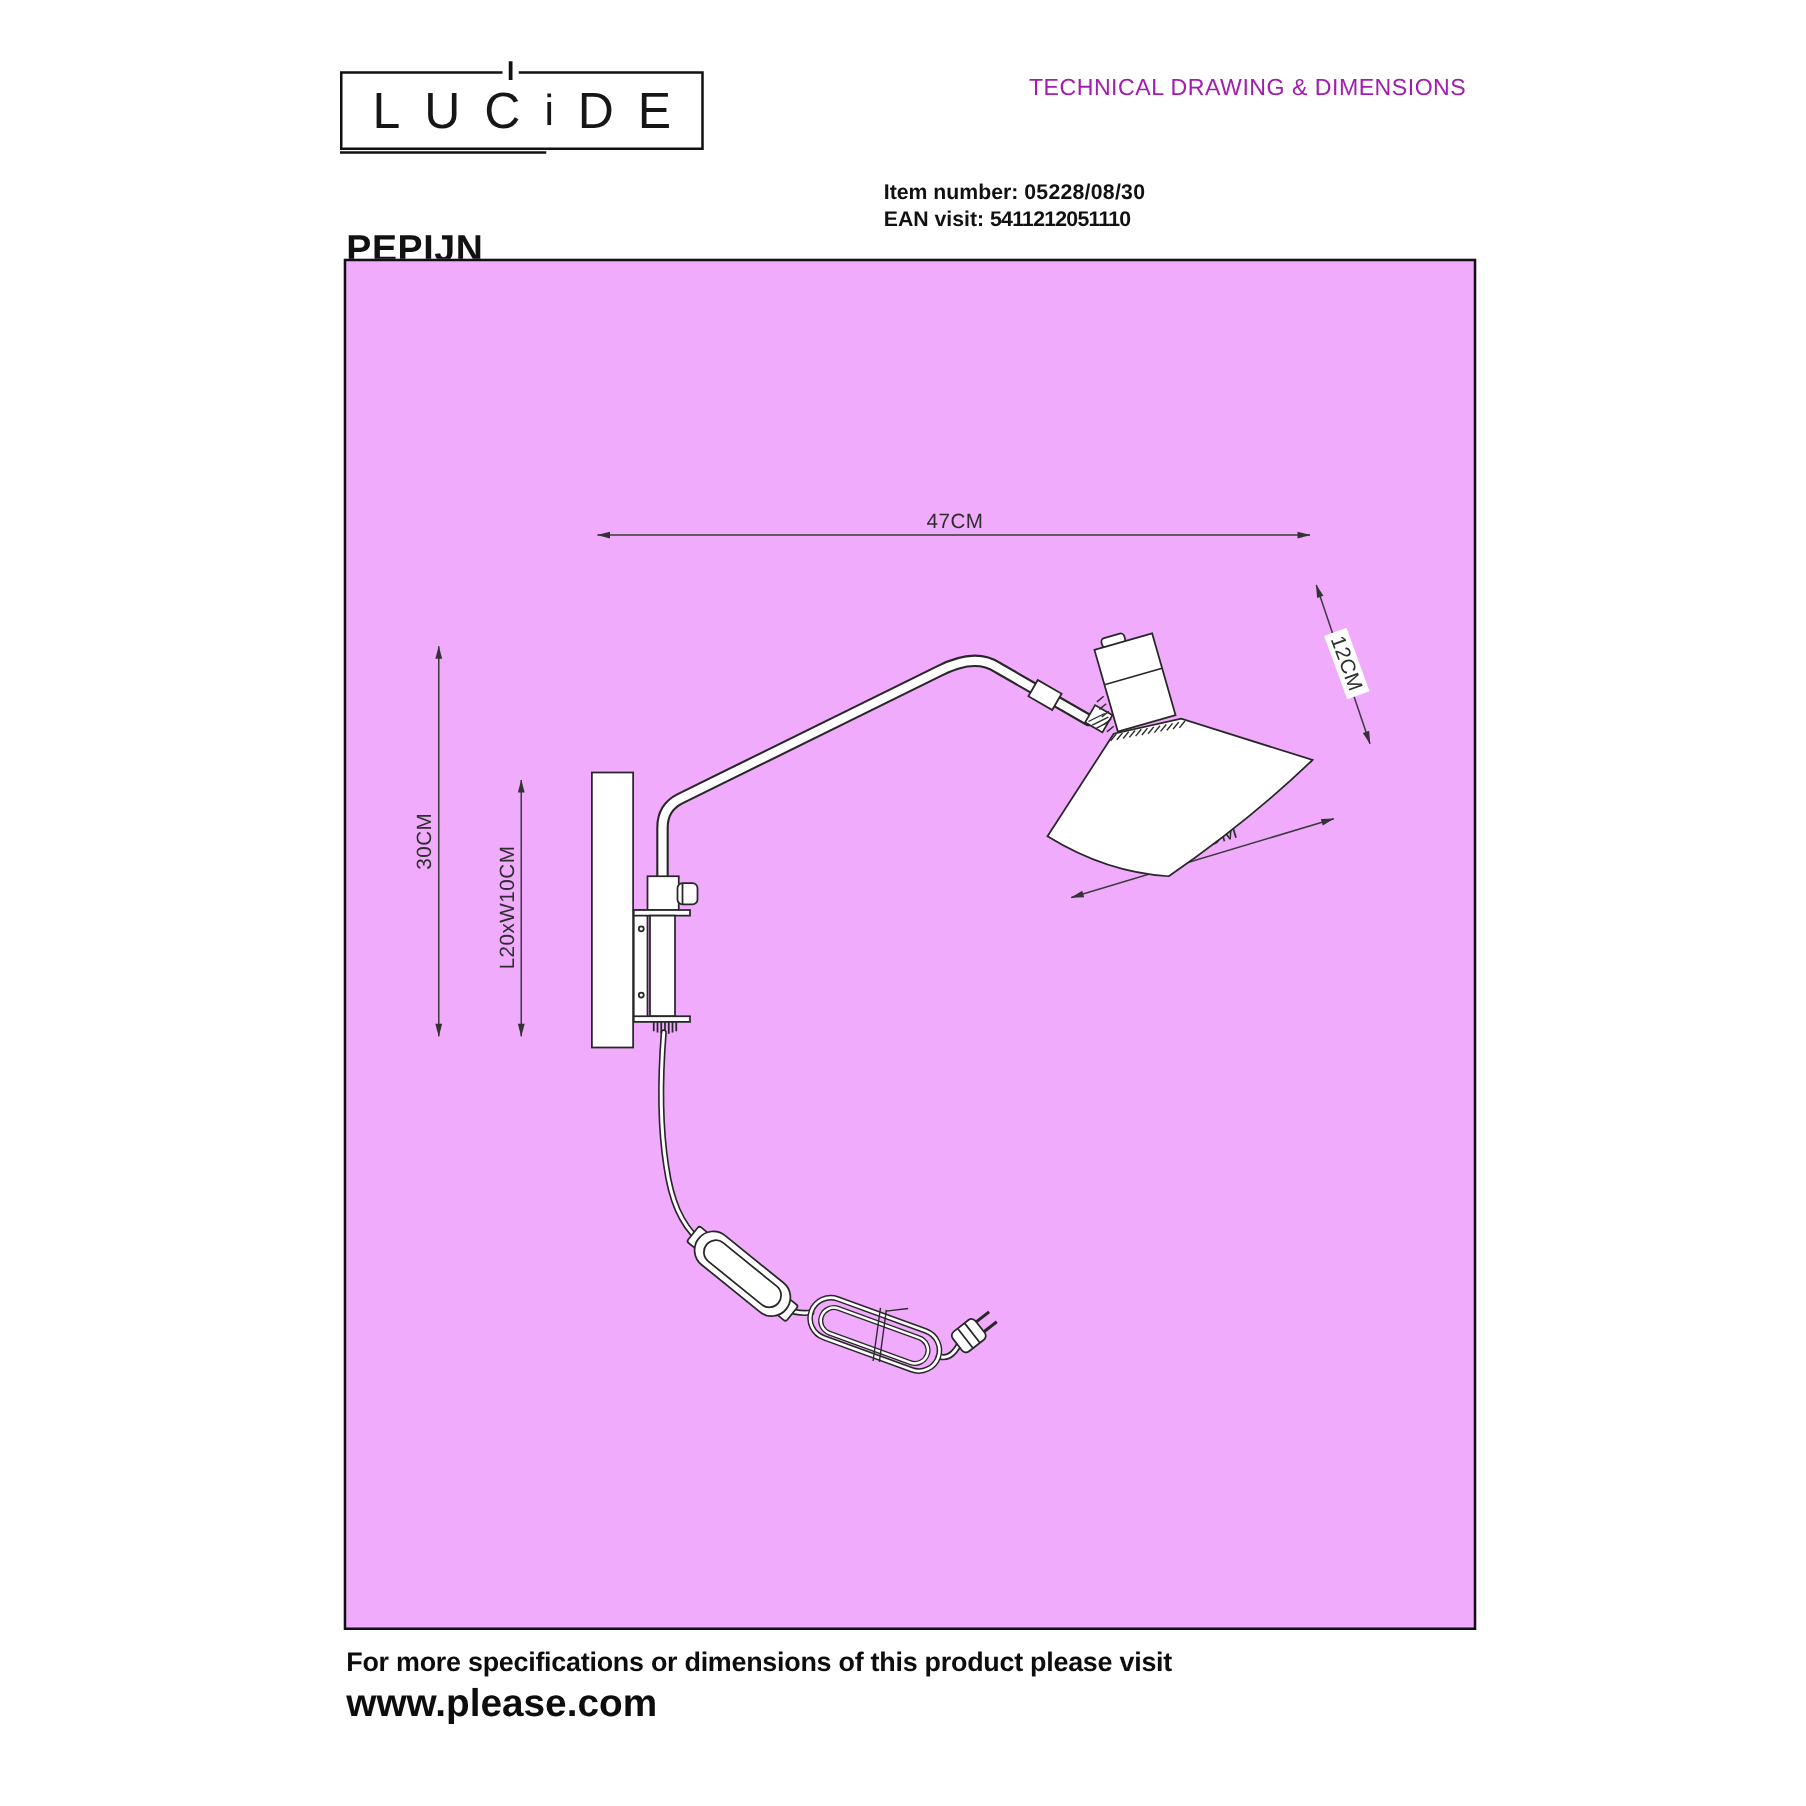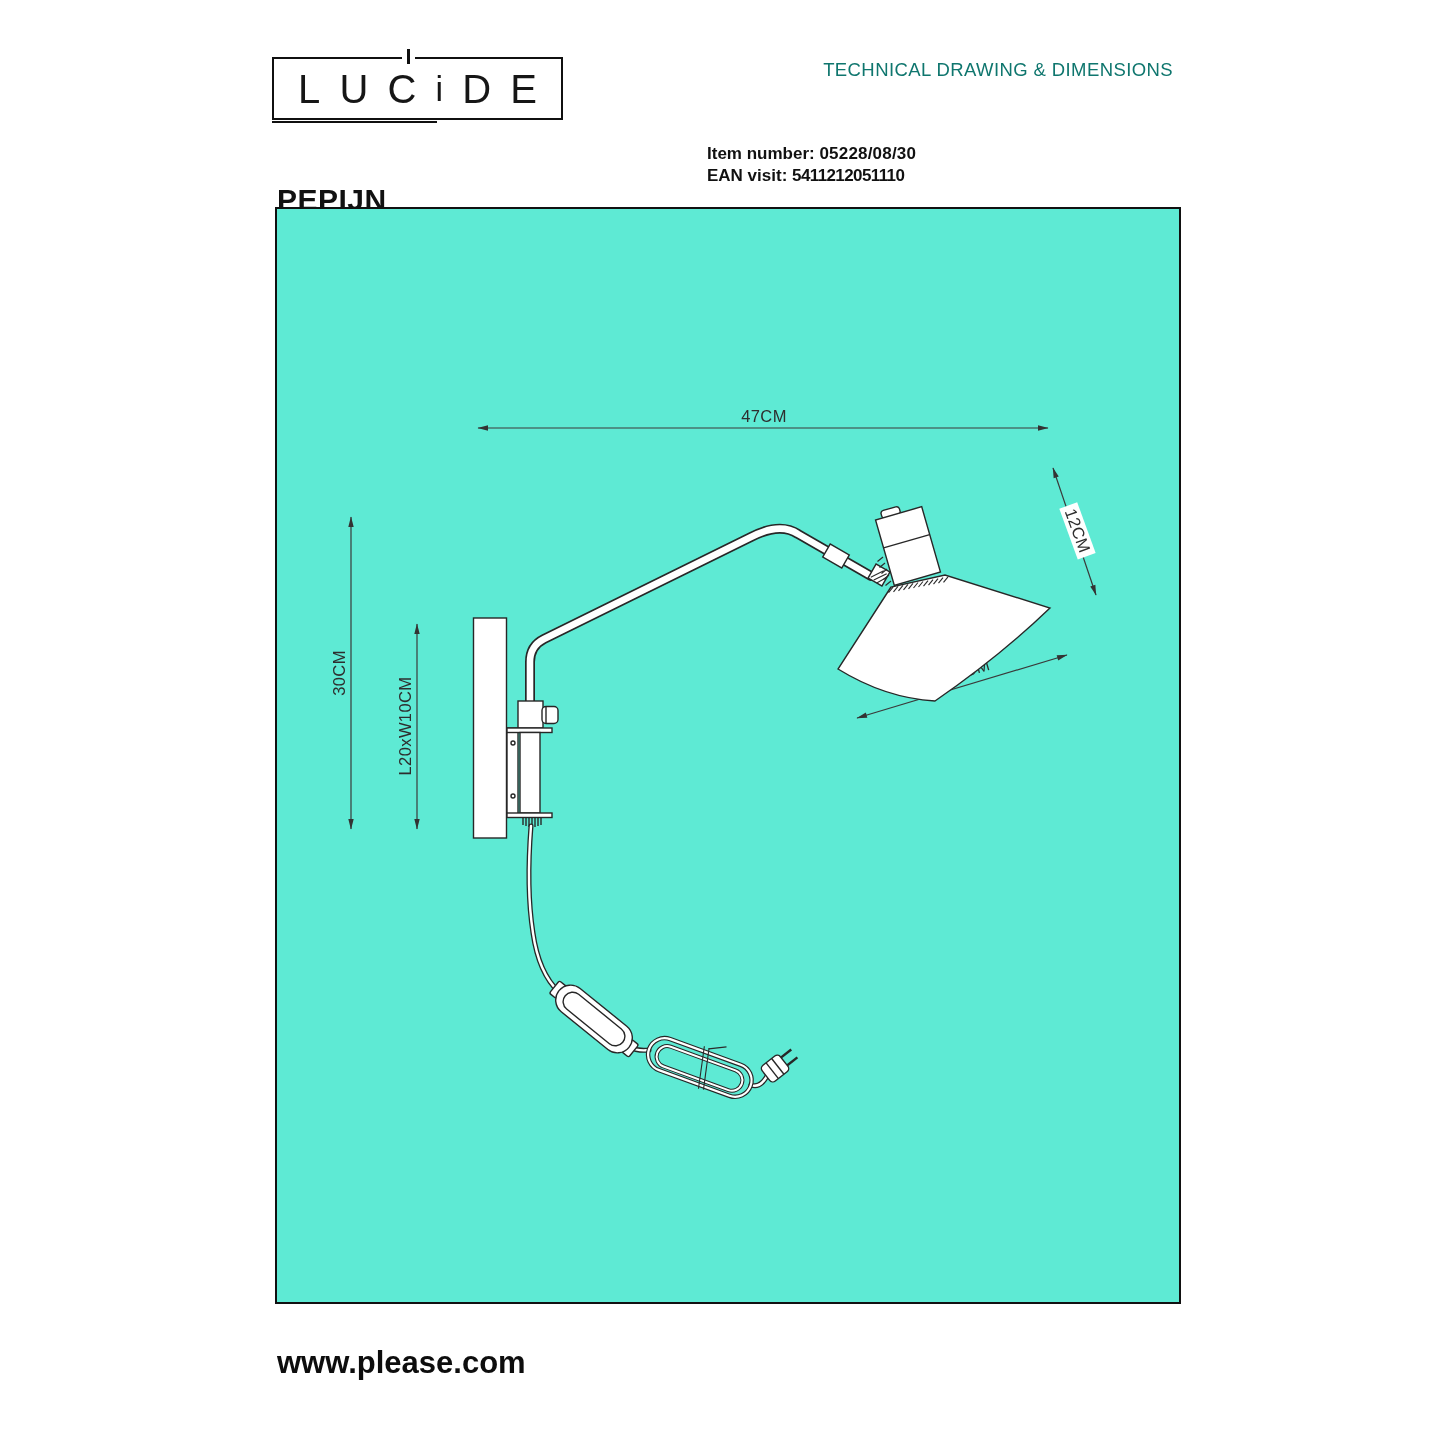--- a/index.html
+++ b/index.html
@@ -15,35 +15,35 @@
     padding:0 24px;
   }
   .logo-box .letter{
     font-size:40px;font-weight:400;color:#161616;line-height:1;
     transform:scaleY(1.02);
   }
   .logo-notch{position:absolute;left:128px;top:-3px;width:13px;height:4px;background:#ffffff;}
   .logo-tick{position:absolute;left:133px;top:-10px;width:3px;height:15px;background:#101010;}
   .logo-offset-line{position:absolute;left:272px;top:120.5px;width:165px;height:2.5px;background:#101010;}
   .doc-title{
-    position:absolute;right:272px;top:59px;font-size:18.5px;letter-spacing:.4px;color:#0f766e;
+    position:absolute;right:272px;top:59px;font-size:18.5px;letter-spacing:.4px;color:#a21caf;
     white-space:nowrap;
   }
   .product-name{
     position:absolute;left:277px;top:147px;font-size:30px;font-weight:bold;letter-spacing:.5px;margin-top:36px;
   }
   .meta{position:absolute;left:707px;top:143px;font-size:17px;line-height:22px;}
   .meta .row{white-space:nowrap;}
   .meta .lbl{font-weight:bold;}
   .meta .val-bold{font-weight:bold;letter-spacing:.2px;}
   .meta .val-narrow{font-weight:700;letter-spacing:-.6px;}
   
   .frame{
     position:absolute;left:275px;top:207px;width:906px;height:1097px;
-    border:2px solid #111;box-sizing:border-box;background:#5eead4;
+    border:2px solid #111;box-sizing:border-box;background:#f0abfc;
   }
   .frame svg{display:block;width:902px;height:1093px;}
   
   .footer-note{
     position:absolute;left:277px;top:1318px;font-size:21.5px;font-weight:bold;
     letter-spacing:-.2px;color:#0d0d0d;white-space:nowrap;
   }
   .site-url{
     position:absolute;left:277px;top:1345px;font-size:31px;font-weight:bold;color:#0d0d0d;
   }
@@ -217,15 +217,16 @@
       <g transform="translate(500,858) rotate(-38)">
         <line x1="8" y1="-5" x2="22" y2="-5" stroke="#272727" stroke-width="2.4"></line>
         <line x1="8" y1="5" x2="22" y2="5" stroke="#272727" stroke-width="2.4"></line>
         <rect class="shape" x="-14" y="-10" width="23" height="20" rx="4"></rect>
         <line class="ln" x1="-6" y1="-10" x2="-6" y2="10"></line>
         <line class="ln" x1="1" y1="-10" x2="1" y2="10"></line>
       </g>
     </svg>
   </div>
 
+  <div class="footer-note">For more specifications or dimensions of this product please visit</div>
   <div class="site-url">www.please.com</div>
 
 </div>
 
 </body></html>

